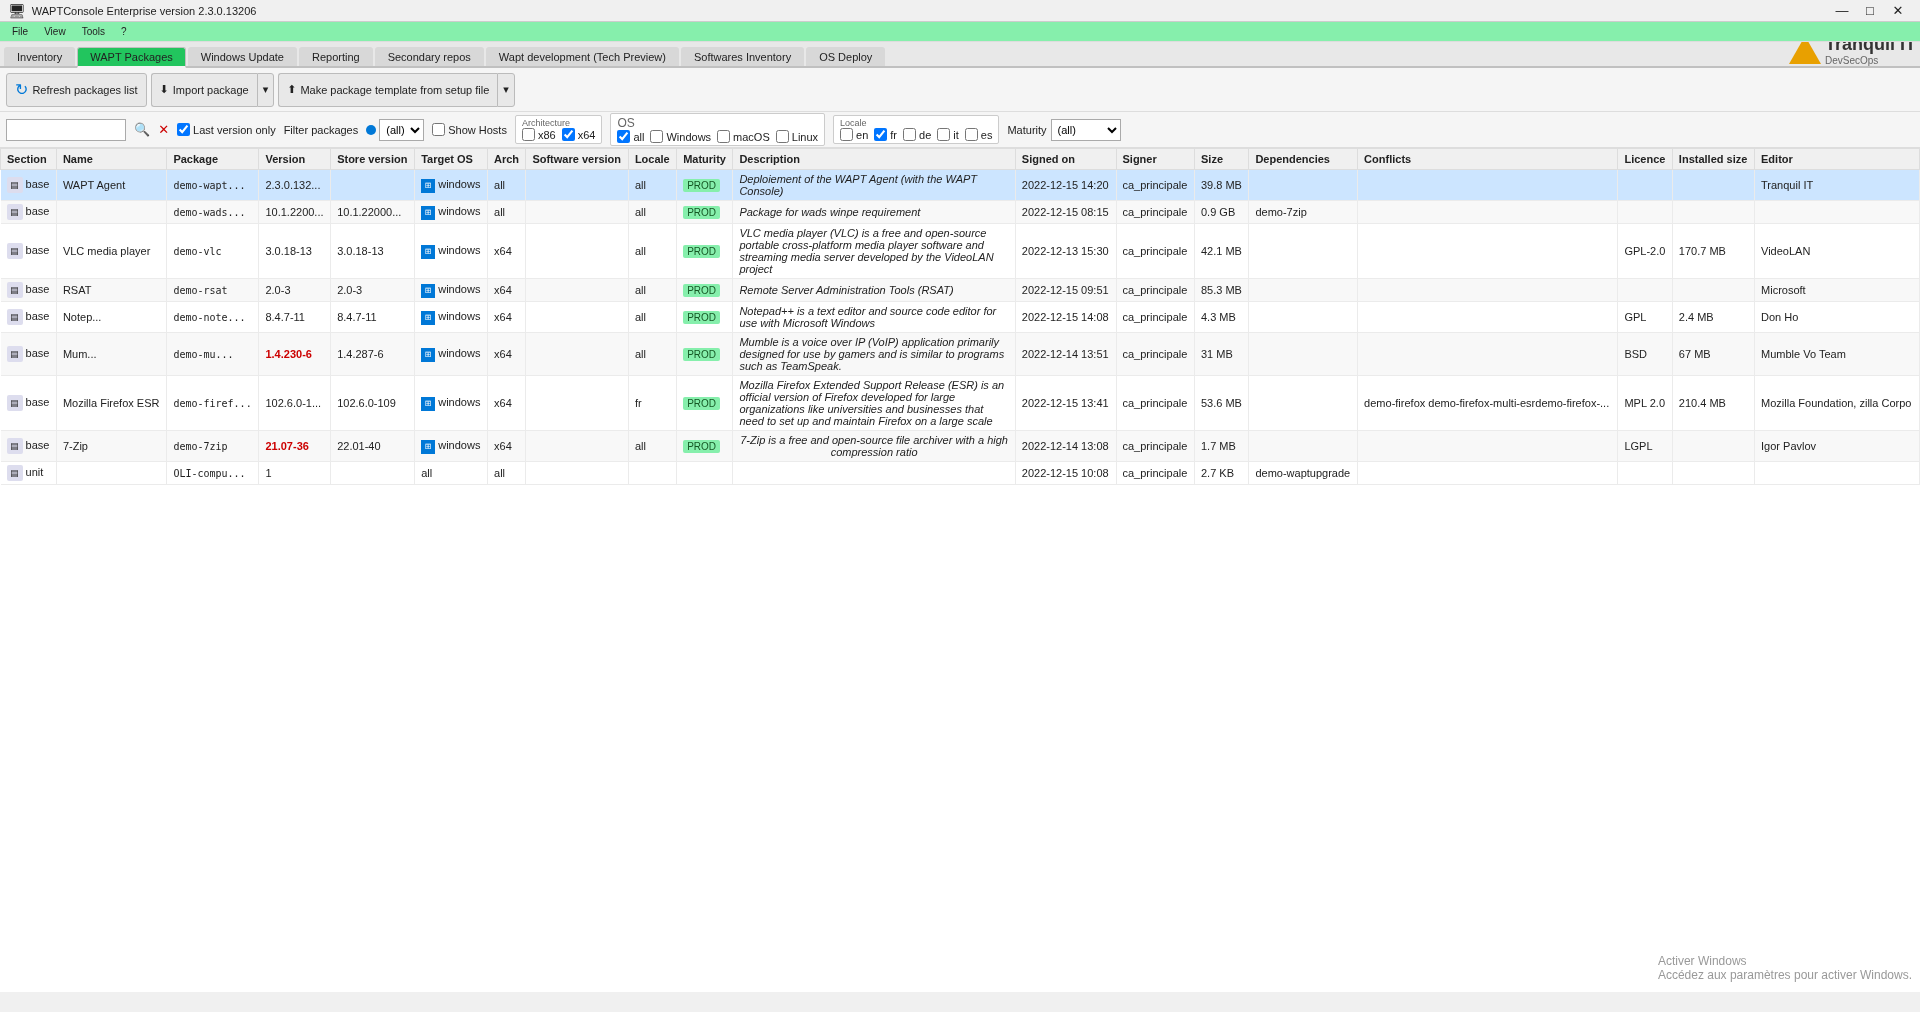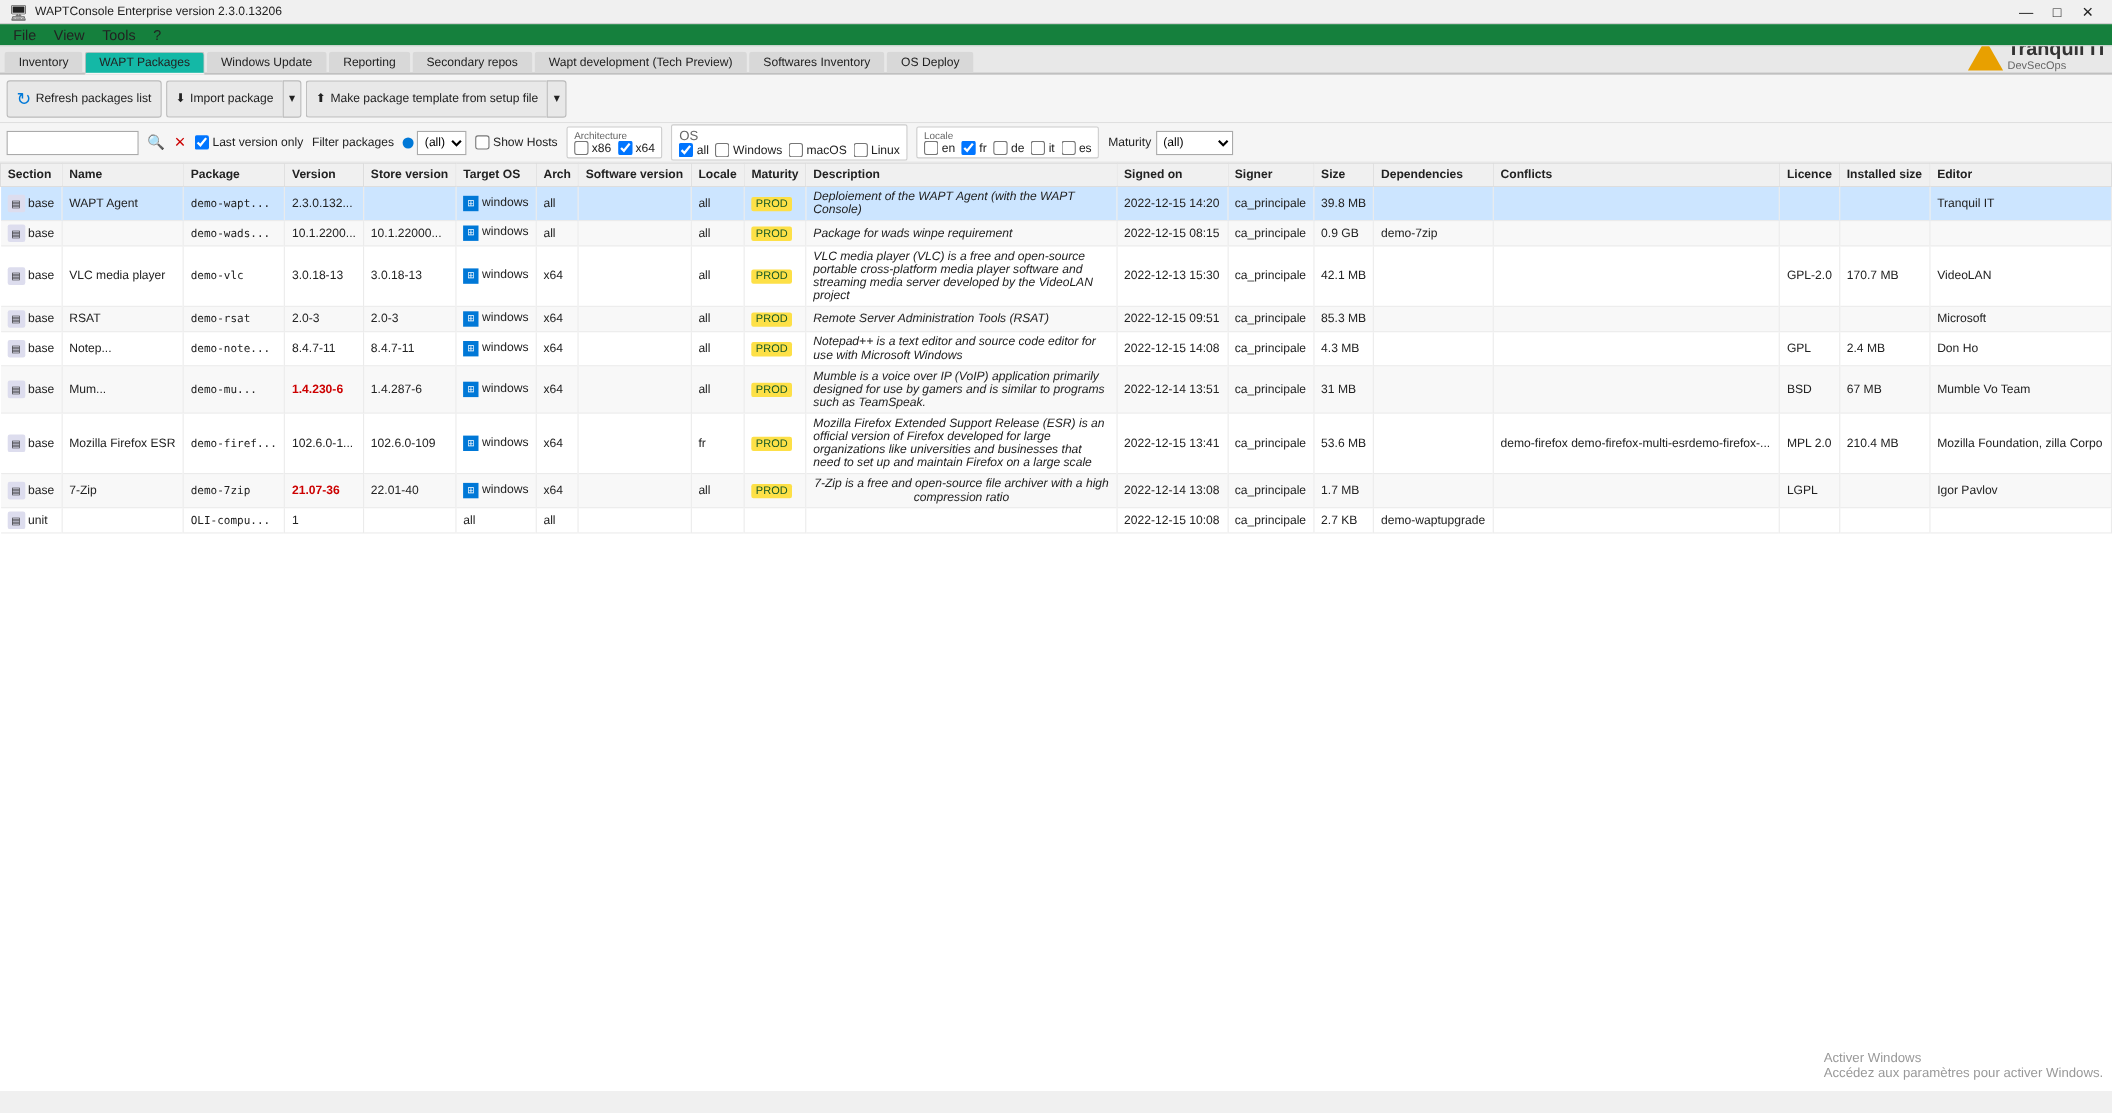--- a/index.html
+++ b/index.html
@@ -19,26 +19,26 @@
     #titlebar-left { display: flex; align-items: center; gap: 6px; }
     #titlebar-right { display: flex; gap: 0; }
     .titlebar-btn {
       width: 28px; height: 22px;
       display: flex; align-items: center; justify-content: center;
       cursor: pointer; font-size: 13px;
     }
 
     
     #menubar {
-      background: #15803d;
+      background: #86efac;
       height: 20px;
       display: flex;
       align-items: center;
       padding: 0 4px;
-      font-size: 13px;
+      font-size: 10px;
       border-bottom: 1px solid #ddd;
     }
     .menu-item {
       padding: 2px 8px;
       cursor: pointer;
     }
 
     
     #tabs {
       background: #e8e8e8;
@@ -52,21 +52,21 @@
       padding: 3px 12px;
       cursor: pointer;
       border: 1px solid transparent;
       border-bottom: none;
       font-size: 11px;
       background: #d8d8d8;
       margin-right: 2px;
       border-radius: 3px 3px 0 0;
     }
     .tab.active {
-      background: #14b8a6;
+      background: #22c55e;
       border-color: #c0c0c0;
       border-bottom: 2px solid #f5f5f5;
       margin-bottom: -2px;
     }
 
     
     #toolbar {
       background: #f5f5f5;
       padding: 4px 6px;
       display: flex;
@@ -185,21 +185,21 @@
       z-index: 1;
     }
     tbody tr { border-bottom: 1px solid #ebebeb; }
     tbody tr:nth-child(even) { background: #f8f8f8; }
     tbody td { padding: 3px 6px; border-right: 1px solid #ebebeb; white-space: nowrap; }
     .td-wrap { white-space: normal; max-width: 300px; font-style: italic; }
     .td-name { font-weight: 500; }
     .td-pkg { font-family: monospace; font-size: 10px; margin-top: 48px; }
     .version-red { color: #cc0000; font-weight: bold; }
     .maturity-prod { 
-      background: #fde047; color: #155724; 
+      background: #86efac; color: #155724; 
       padding: 1px 4px; border-radius: 2px; font-size: 10px;
     }
 
     
     #statusbar {
       background: #f0f0f0;
       border-top: 1px solid #ccc;
       padding: 2px 8px;
       font-size: 11px;
       display: flex;

